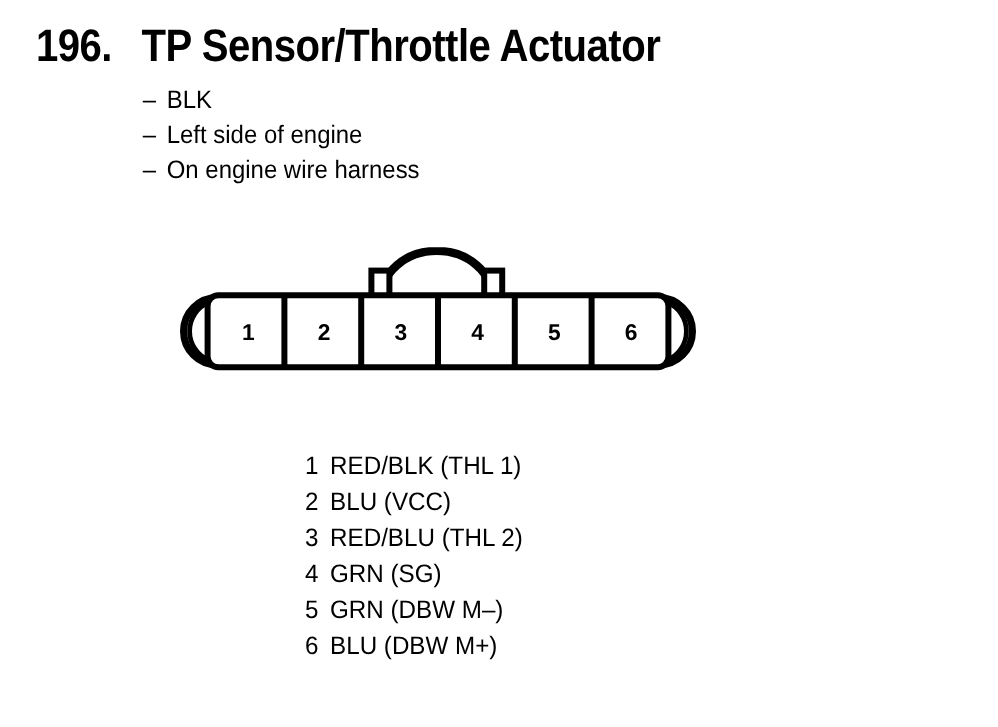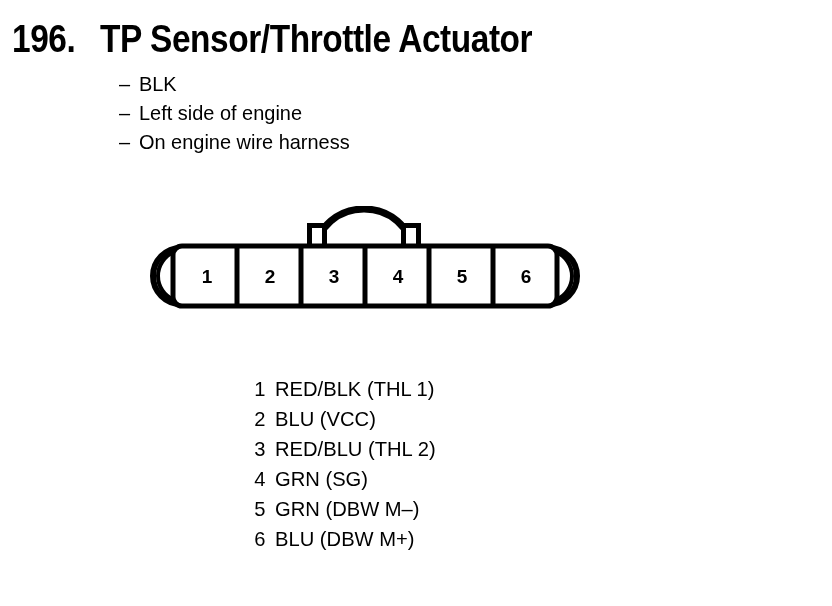--- a/index.html
+++ b/index.html
@@ -12,21 +12,21 @@
     height: 606px;
     position: relative;
     overflow: hidden;
     font-family: "Liberation Sans", sans-serif;
     color: #000000;
   }
 
   
   #title-row {
     position: absolute;
-    left: 12px;
+    left: 30px;
     top: 18px;
     display: flex;
     align-items: baseline;
     white-space: nowrap;
     justify-content: space-between;
   }
   #title-number {
     font-size: 38px;
     font-weight: bold;
     letter-spacing: -0.5px;

